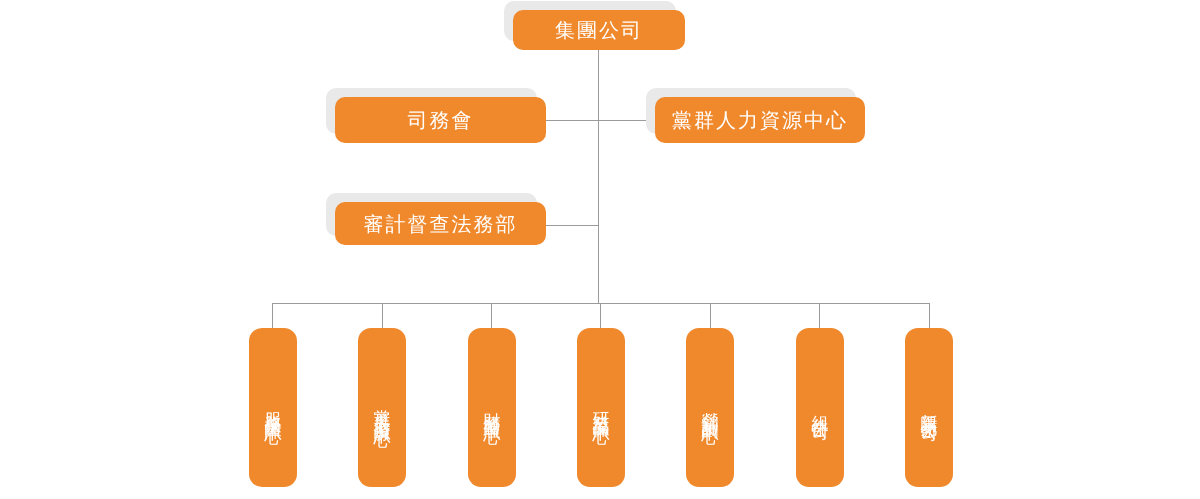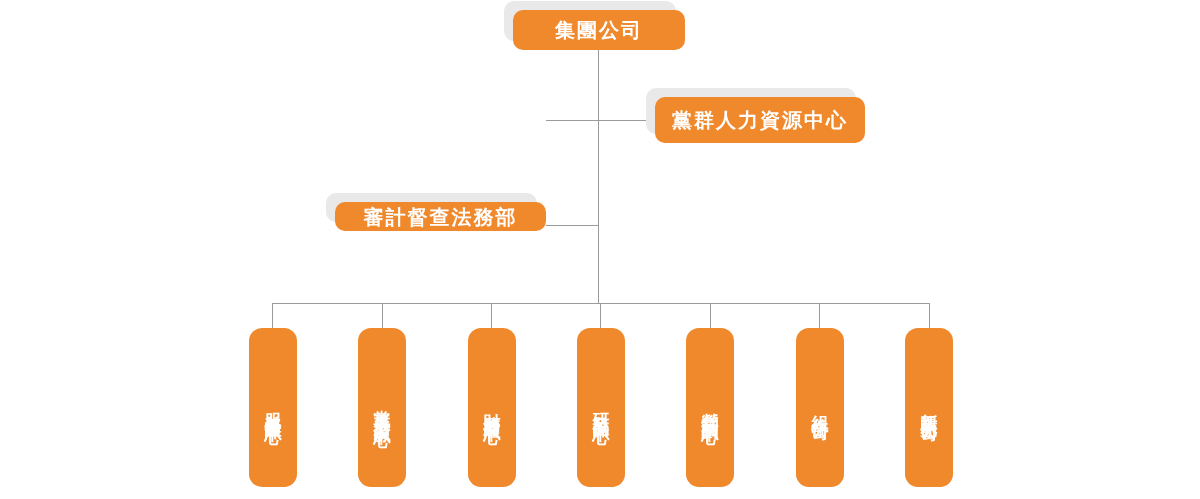--- a/index.html
+++ b/index.html
@@ -13,21 +13,21 @@
     height: 499px;
     background: #ffffff;
     font-family: "DejaVu Sans", "Liberation Sans", sans-serif;
     overflow: hidden;
   }
   
   .node {
     position: absolute;
     background: #F0882C;
     color: #ffffff;
-    font-weight: bold;
+    font-weight: normal;
     display: flex;
     align-items: center;
     justify-content: center;
     box-sizing: border-box;
     text-align: center;
   }
   .h-node {
     border-radius: 10px;
     box-shadow: -9px -9px 0 0 #E9E9E9;
     font-size: 20px;
@@ -41,21 +41,21 @@
     border-radius: 13px;
     writing-mode: vertical-rl;
     font-size: 17px;
     letter-spacing: 3px;
     line-height: 1;
   }
   
   .n-root { left: 513px; top: 10px;  width: 172px; height: 40px; }
   .n-l2a  { left: 335px; top: 97px;  width: 211px; height: 46px; }
   .n-l2b  { left: 655px; top: 97px;  width: 210px; height: 46px; }
-  .n-l3   { left: 335px; top: 202px; width: 211px; height: 29px; }
+  .n-l3   { left: 335px; top: 202px; width: 211px; height: 43px; }
   .n-d0 { left: 249px; }
   .n-d1 { left: 358px; }
   .n-d2 { left: 468px; }
   .n-d3 { left: 577px; }
   .n-d4 { left: 686px; }
   .n-d5 { left: 796px; }
   .n-d6 { left: 905px; }
   
   .line {
     position: absolute;
@@ -86,20 +86,21 @@
   <div class="line ln-drop ln-drop0"></div>
   <div class="line ln-drop ln-drop1"></div>
   <div class="line ln-drop ln-drop2"></div>
   <div class="line ln-drop ln-drop3"></div>
   <div class="line ln-drop ln-drop4"></div>
   <div class="line ln-drop ln-drop5"></div>
   <div class="line ln-drop ln-drop6"></div>
 
   <div class="node h-node n-root">集團公司</div>
 
+  <div class="node h-node n-l2a">司務會</div>
   <div class="node h-node n-l2b">黨群人力資源中心</div>
 
   <div class="node h-node n-l3">審計督查法務部</div>
 
   <div class="node v-node n-d0">服務保障中心</div>
   <div class="node v-node n-d1">黨群人力資源中心</div>
   <div class="node v-node n-d2">財務管理中心</div>
   <div class="node v-node n-d3">研發品保中心</div>
   <div class="node v-node n-d4">營銷計劃中心</div>
   <div class="node v-node n-d5">組件公司</div>

